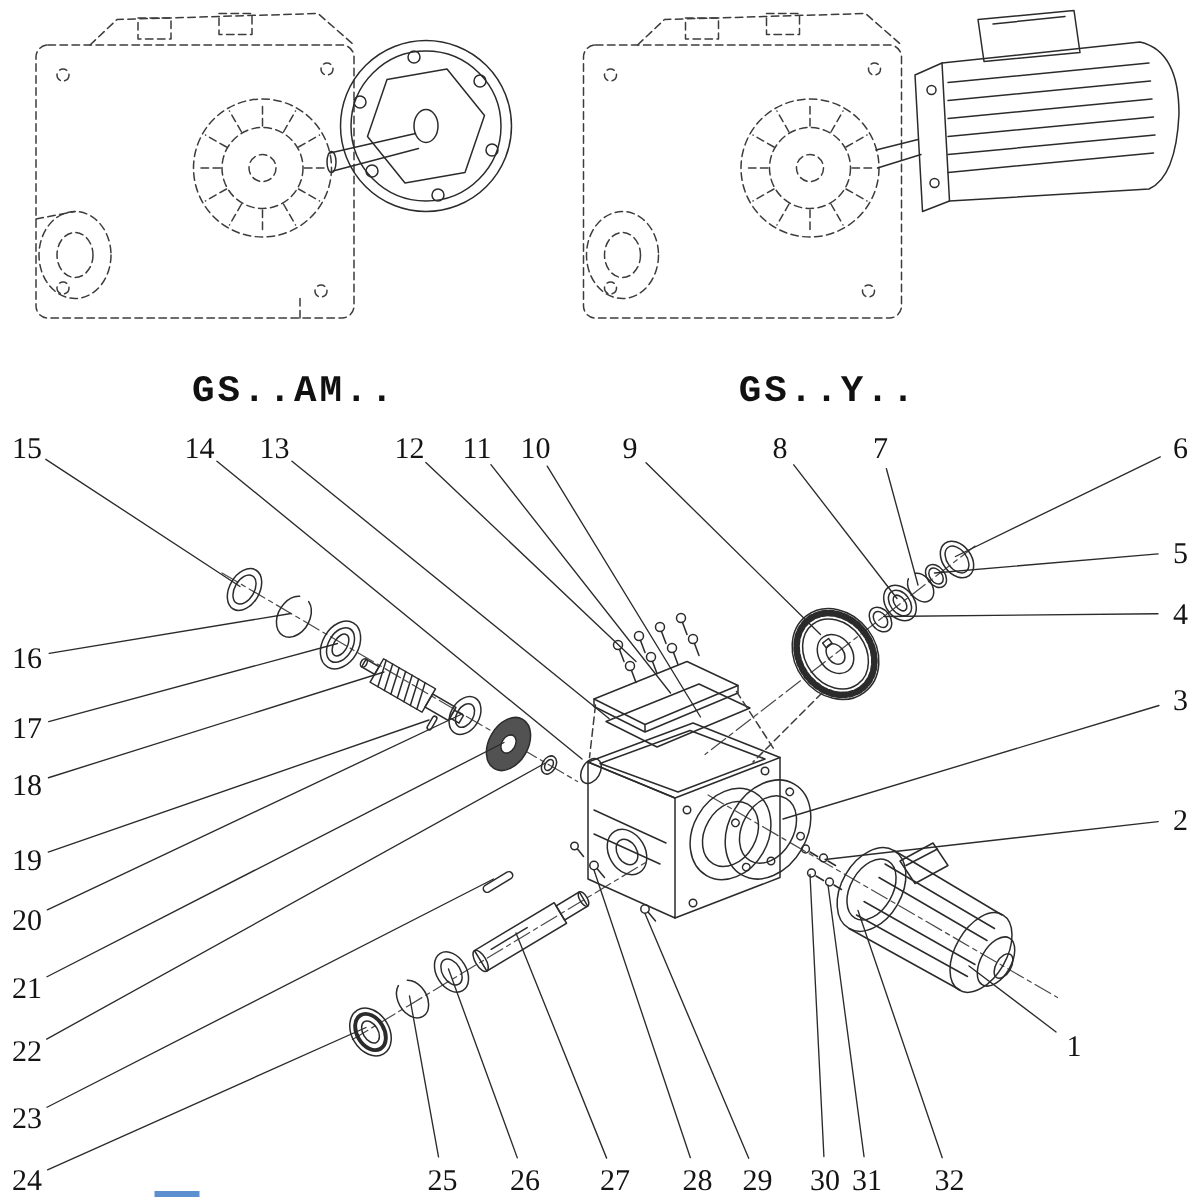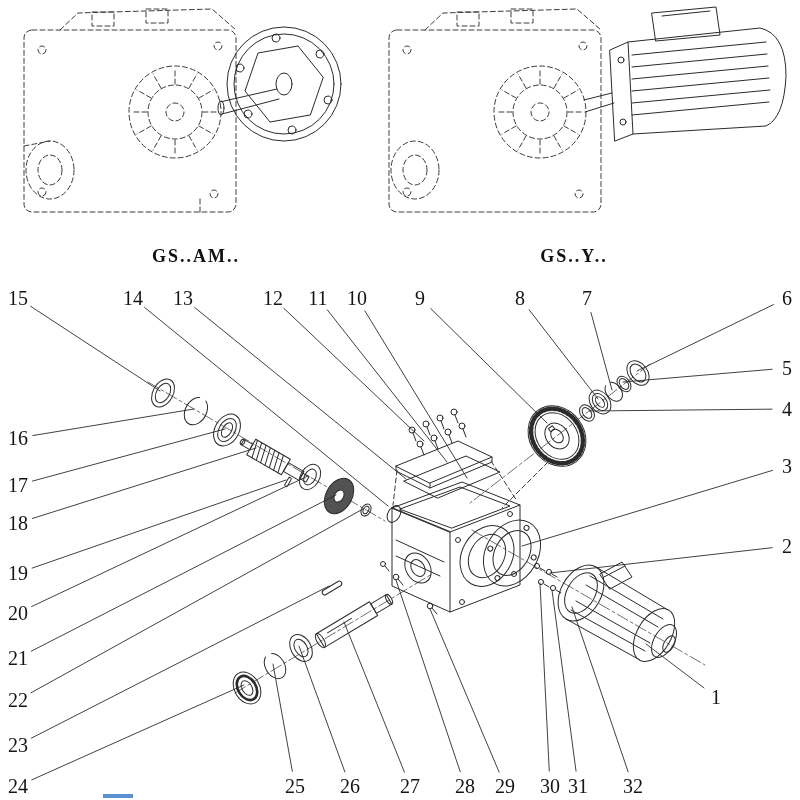--- a/index.html
+++ b/index.html
@@ -11,24 +11,24 @@
   #diagram .dash,#diagram .dash *{stroke-dasharray:5 3;stroke:#3c3c3c;}
   #diagram .axis{stroke-dasharray:12 3 3 3;stroke-width:0.8;stroke:#4a4a4a;}
   #diagram .leader{stroke-width:0.9;stroke:#2b2b2b;stroke-dasharray:none;}
   #diagram .teeth{stroke-dasharray:2.6 2.2;stroke-width:4.5;}
   #diagram .fill-dark{fill:#525252;}
   #diagram .fill-white{fill:#ffffff;}
   #diagram .thick{stroke-width:2.6;}
   #diagram .mark{fill:#5b8fd0;stroke:none;}
   #diagram text{stroke:none;fill:#141414;}
   .callout-num{font-family:"Liberation Serif","DejaVu Serif",serif;font-size:20px;text-anchor:middle;}
-  .label{position:absolute;top:246px;font-family:Liberation Serif, serif;
-         font-weight:bold;font-size:18px;letter-spacing:2px;color:#111;text-align:center;}
+  .label{position:absolute;top:246px;font-family:Liberation Mono, monospace;
+         font-weight:bold;font-size:25px;letter-spacing:2px;color:#111;text-align:center;}
   #label-left{left:96px;width:200px;}
-  #label-right{left:474px;width:200px;text-align:center;}
+  #label-right{left:452px;width:200px;text-align:center;}
 </style>
 </head>
 <body>
 
 <div id="canvas">
 
 <svg id="diagram" width="800" height="800" viewBox="0 0 800 800">
 
   <g>
     <g class="dash">

